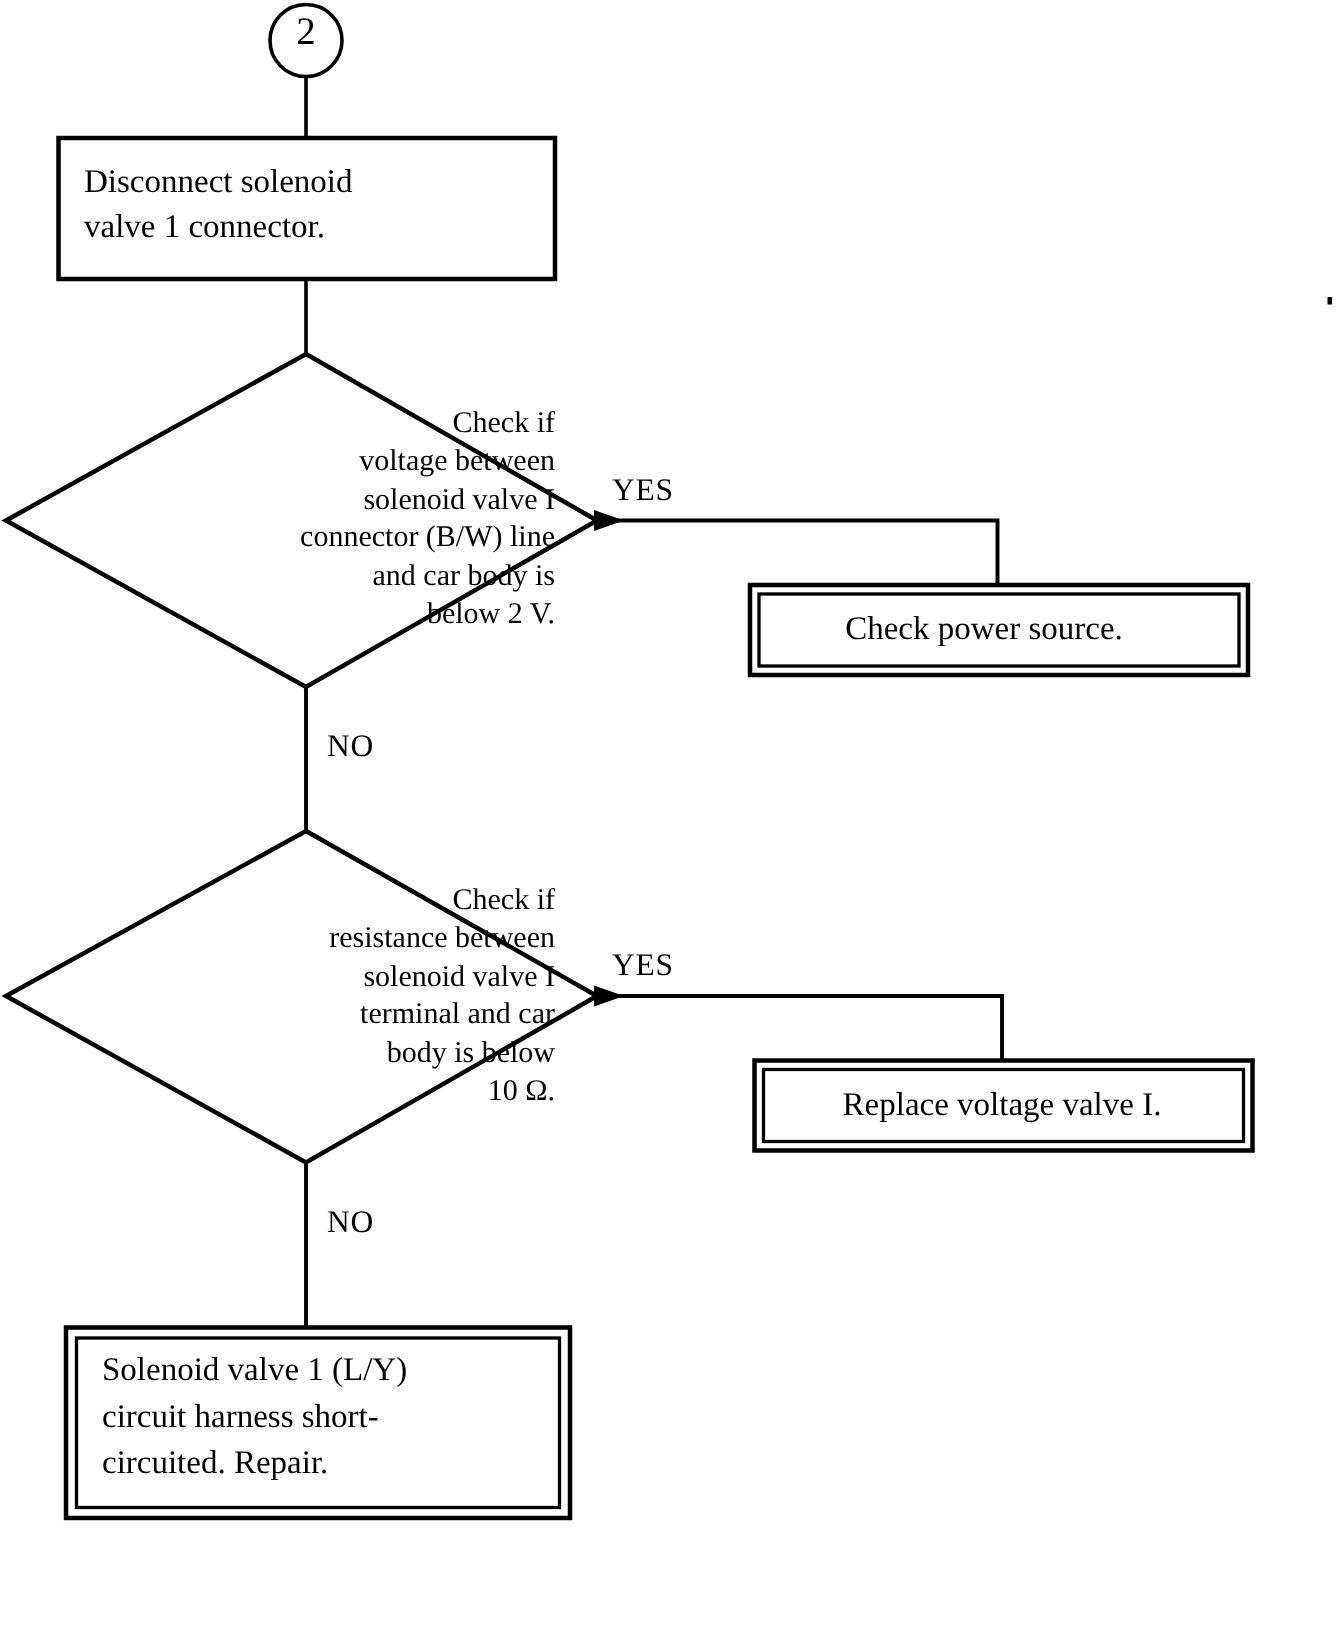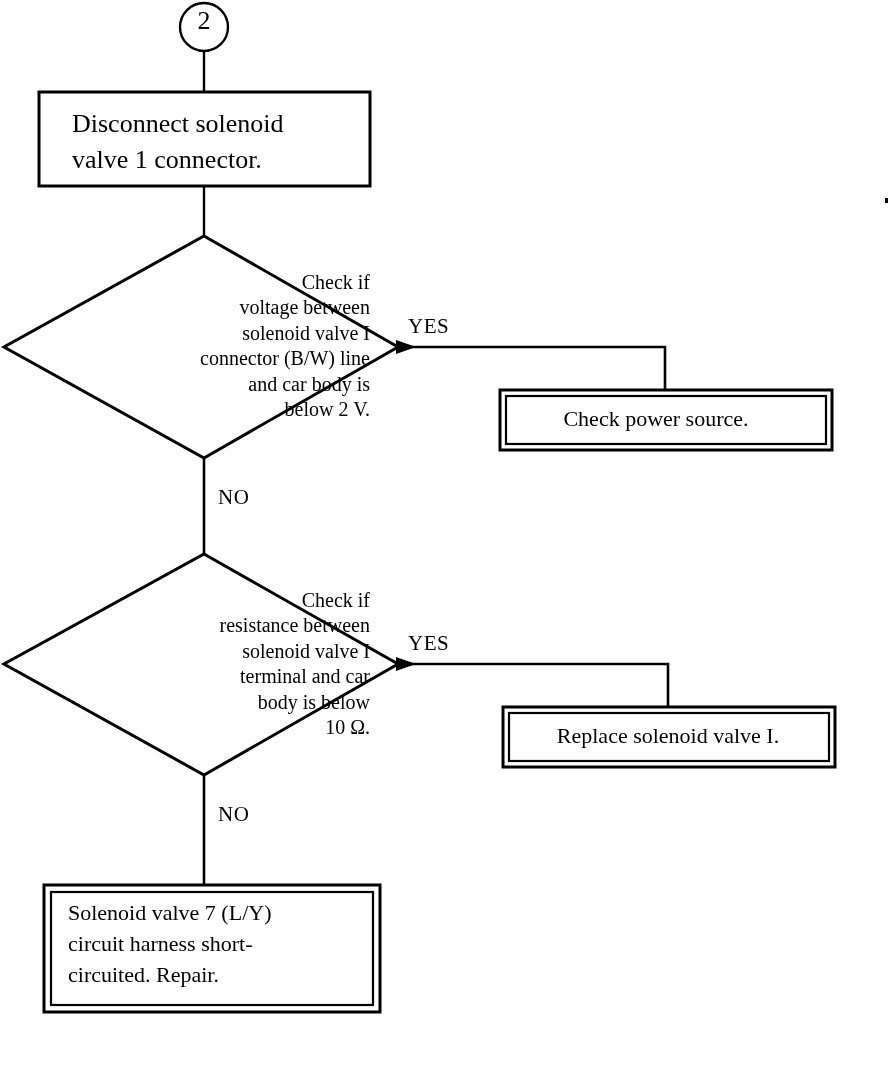--- a/index.html
+++ b/index.html
@@ -39,24 +39,24 @@
   .connector-num {
     left: 178px;
     top: 8px;
     width: 52px;
     text-align: center;
     font-size: 26px;
     line-height: 1;
   }
 
   .box-process-text {
-    left: 72px;
+    left: 56px;
     top: 106px;
     width: 300px;
-    font-size: 26px;
+    font-size: 22px;
     text-align: left;
     line-height: 1.38;
   }
 
   .diamond-text {
     width: 330px;
     text-align: right;
     font-size: 20px;
     line-height: 1.27;
   }
@@ -159,21 +159,21 @@
 resistance between
 solenoid valve I
 terminal and car
 body is below
 10 Ω.</div>
 
   <div class="txt branch-label lbl-yes2">YES</div>
 
   <div class="txt branch-label lbl-no2">NO</div>
 
-  <div class="txt term-text term2">Replace solenoid valve I.</div>
+  <div class="txt term-text term2">Replace voltage valve I.</div>
 
-  <div class="txt result-text">Solenoid valve 7 (L/Y)
+  <div class="txt result-text">Solenoid valve 1 (L/Y)
 circuit harness short-
 circuited.  Repair.</div>
 
   <div class="speck"></div>
 
 </div>
 
 </body></html>

